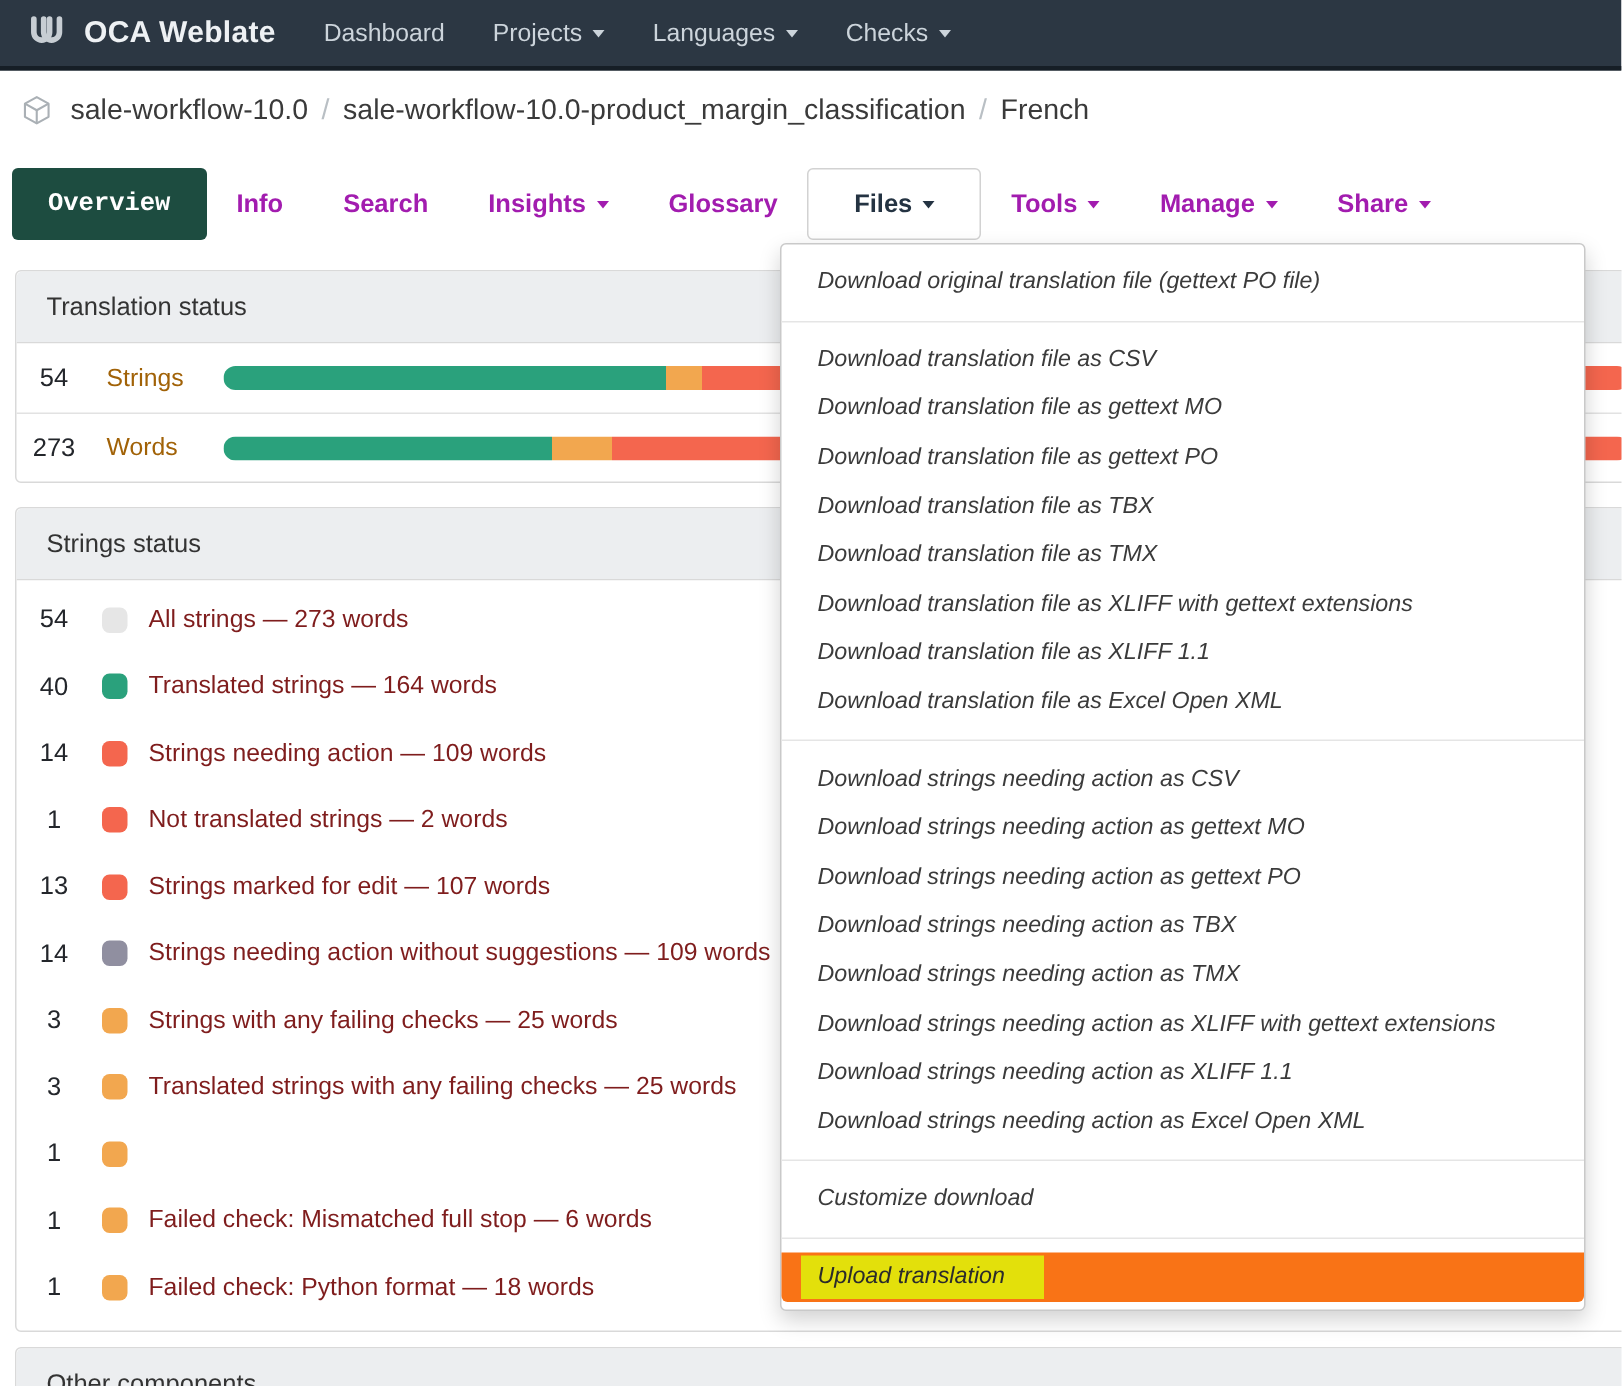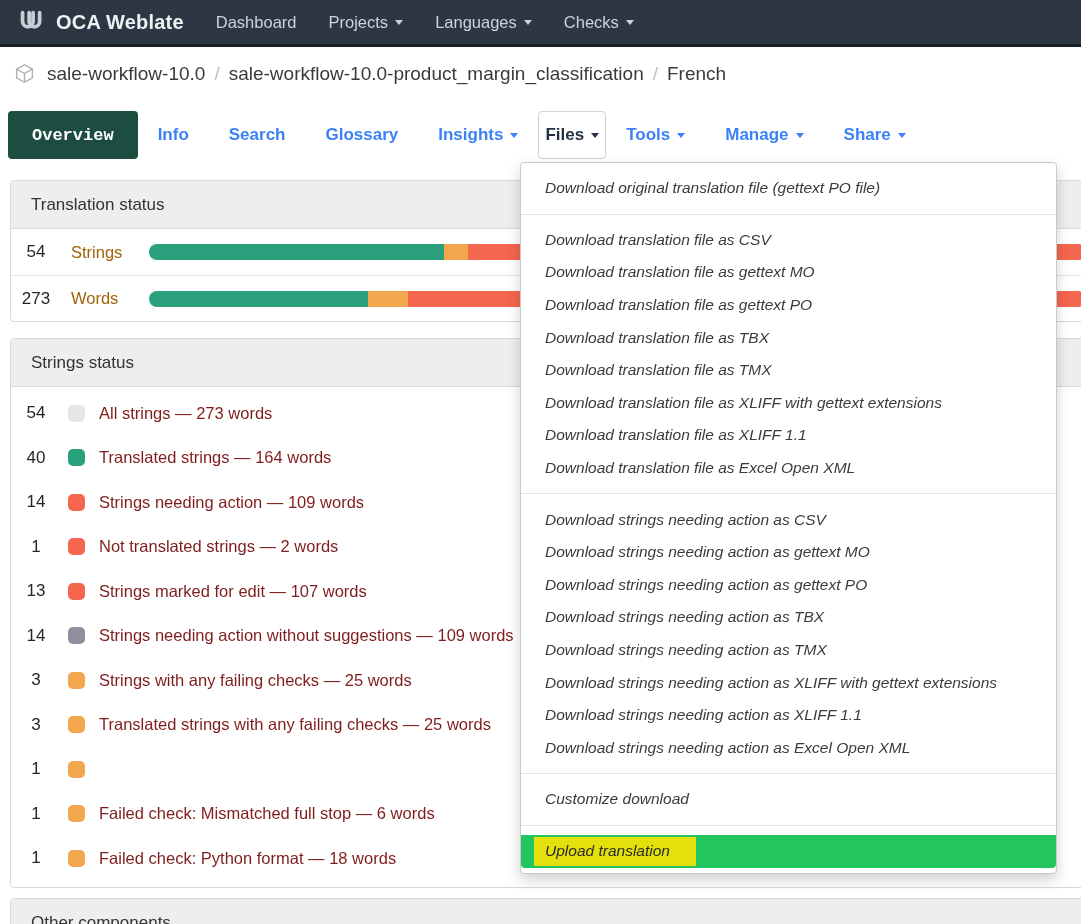--- a/index.html
+++ b/index.html
@@ -20,33 +20,33 @@
 
   
   .breadcrumb { display:flex; align-items:flex-start; padding:16px 14px 0 14px; font-size:19px; color:#3a3a3a; }
   .breadcrumb svg { margin-right:12px; }
   .crumb { cursor:pointer; }
   .crumb-sep { color:#b9bfc4; margin:0 9px; }
 
   
   .tabs { display:flex; align-items:stretch; margin:22px 0 0 8px; height:48px; }
   .tab { display:flex; align-items:center; padding:0 20px; font-size:17px; font-weight:600;
-    color:#3b82f6; cursor:pointer; border-radius:4px; white-space:nowrap; }
+    color:#a21caf; cursor:pointer; border-radius:4px; white-space:nowrap; }
   .tab.active { background:#1d4c40; color:#fff; padding:0 24px;font-family:Liberation Mono, monospace; }
-  .tab.open { background:#fff; border:1px solid #d2d2d2; color:#243342; padding:0 6px;align-items:center; }
+  .tab.open { background:#fff; border:1px solid #d2d2d2; color:#243342; padding:0 30px;align-items:center; }
 
   
   .dropdown { position:absolute; left:520px; top:162px; width:537px; z-index:20;
     background:#fff; border:1px solid #c9c9c9; border-radius:4px;
     box-shadow:0 6px 14px rgba(0,0,0,.18); padding:9px 0 5px 0;font-style:italic; }
   .menu { list-style:none; }
   .menu-item { height:32.6px; display:flex; align-items:center; padding-left:24px;
     font-size:15.5px; color:#3b3b3b; cursor:pointer; white-space:nowrap; }
   .menu-divider { height:0; border-top:1px solid #e5e5e5; margin:9px 0; }
-  .menu-item.hover-row { background:#22c55e; height:33px; border-radius:0 0 4px 4px; }
+  .menu-item.hover-row { background:#f97316; height:33px; border-radius:0 0 4px 4px; }
   .hl-mark { background:#e3e00b; padding:5px 26px 6px 11px; margin-left:-11px; color:#2b2b2b; }
 
   
   .panel { position:absolute; left:10px; width:1091px; background:#fff;
     border:1px solid #d9d9d9; border-radius:4px; }
   .panel-header { height:48px; background:#eceef0; border-bottom:1px solid #d9d9d9;
     border-radius:4px 4px 0 0; display:flex; align-items:center; padding-left:20px;
     font-size:17px; color:#333; }
   .panel-translation { top:180px; }
   .panel-strings { top:338px; }
@@ -117,25 +117,25 @@
   <span class="crumb-sep">/</span>
   <span class="crumb">sale-workflow-10.0-product_margin_classification</span>
   <span class="crumb-sep">/</span>
   <span class="crumb">French</span>
 </nav>
 
 <div class="tabs">
   <div class="tab active">Overview</div>
   <div class="tab">Info</div>
   <div class="tab">Search</div>
+  <div class="tab">
+    <span>Insights</span>
+    <i class="caret"></i>
+  </div>
   <div class="tab">Glossary</div>
-  <div class="tab">
-    <span>Insights</span>
-    <i class="caret"></i>
-  </div>
   <div class="tab open">
     <span>Files</span>
     <i class="caret"></i>
   </div>
   <div class="tab">
     <span>Tools</span>
     <i class="caret"></i>
   </div>
   <div class="tab">
     <span>Manage</span>

